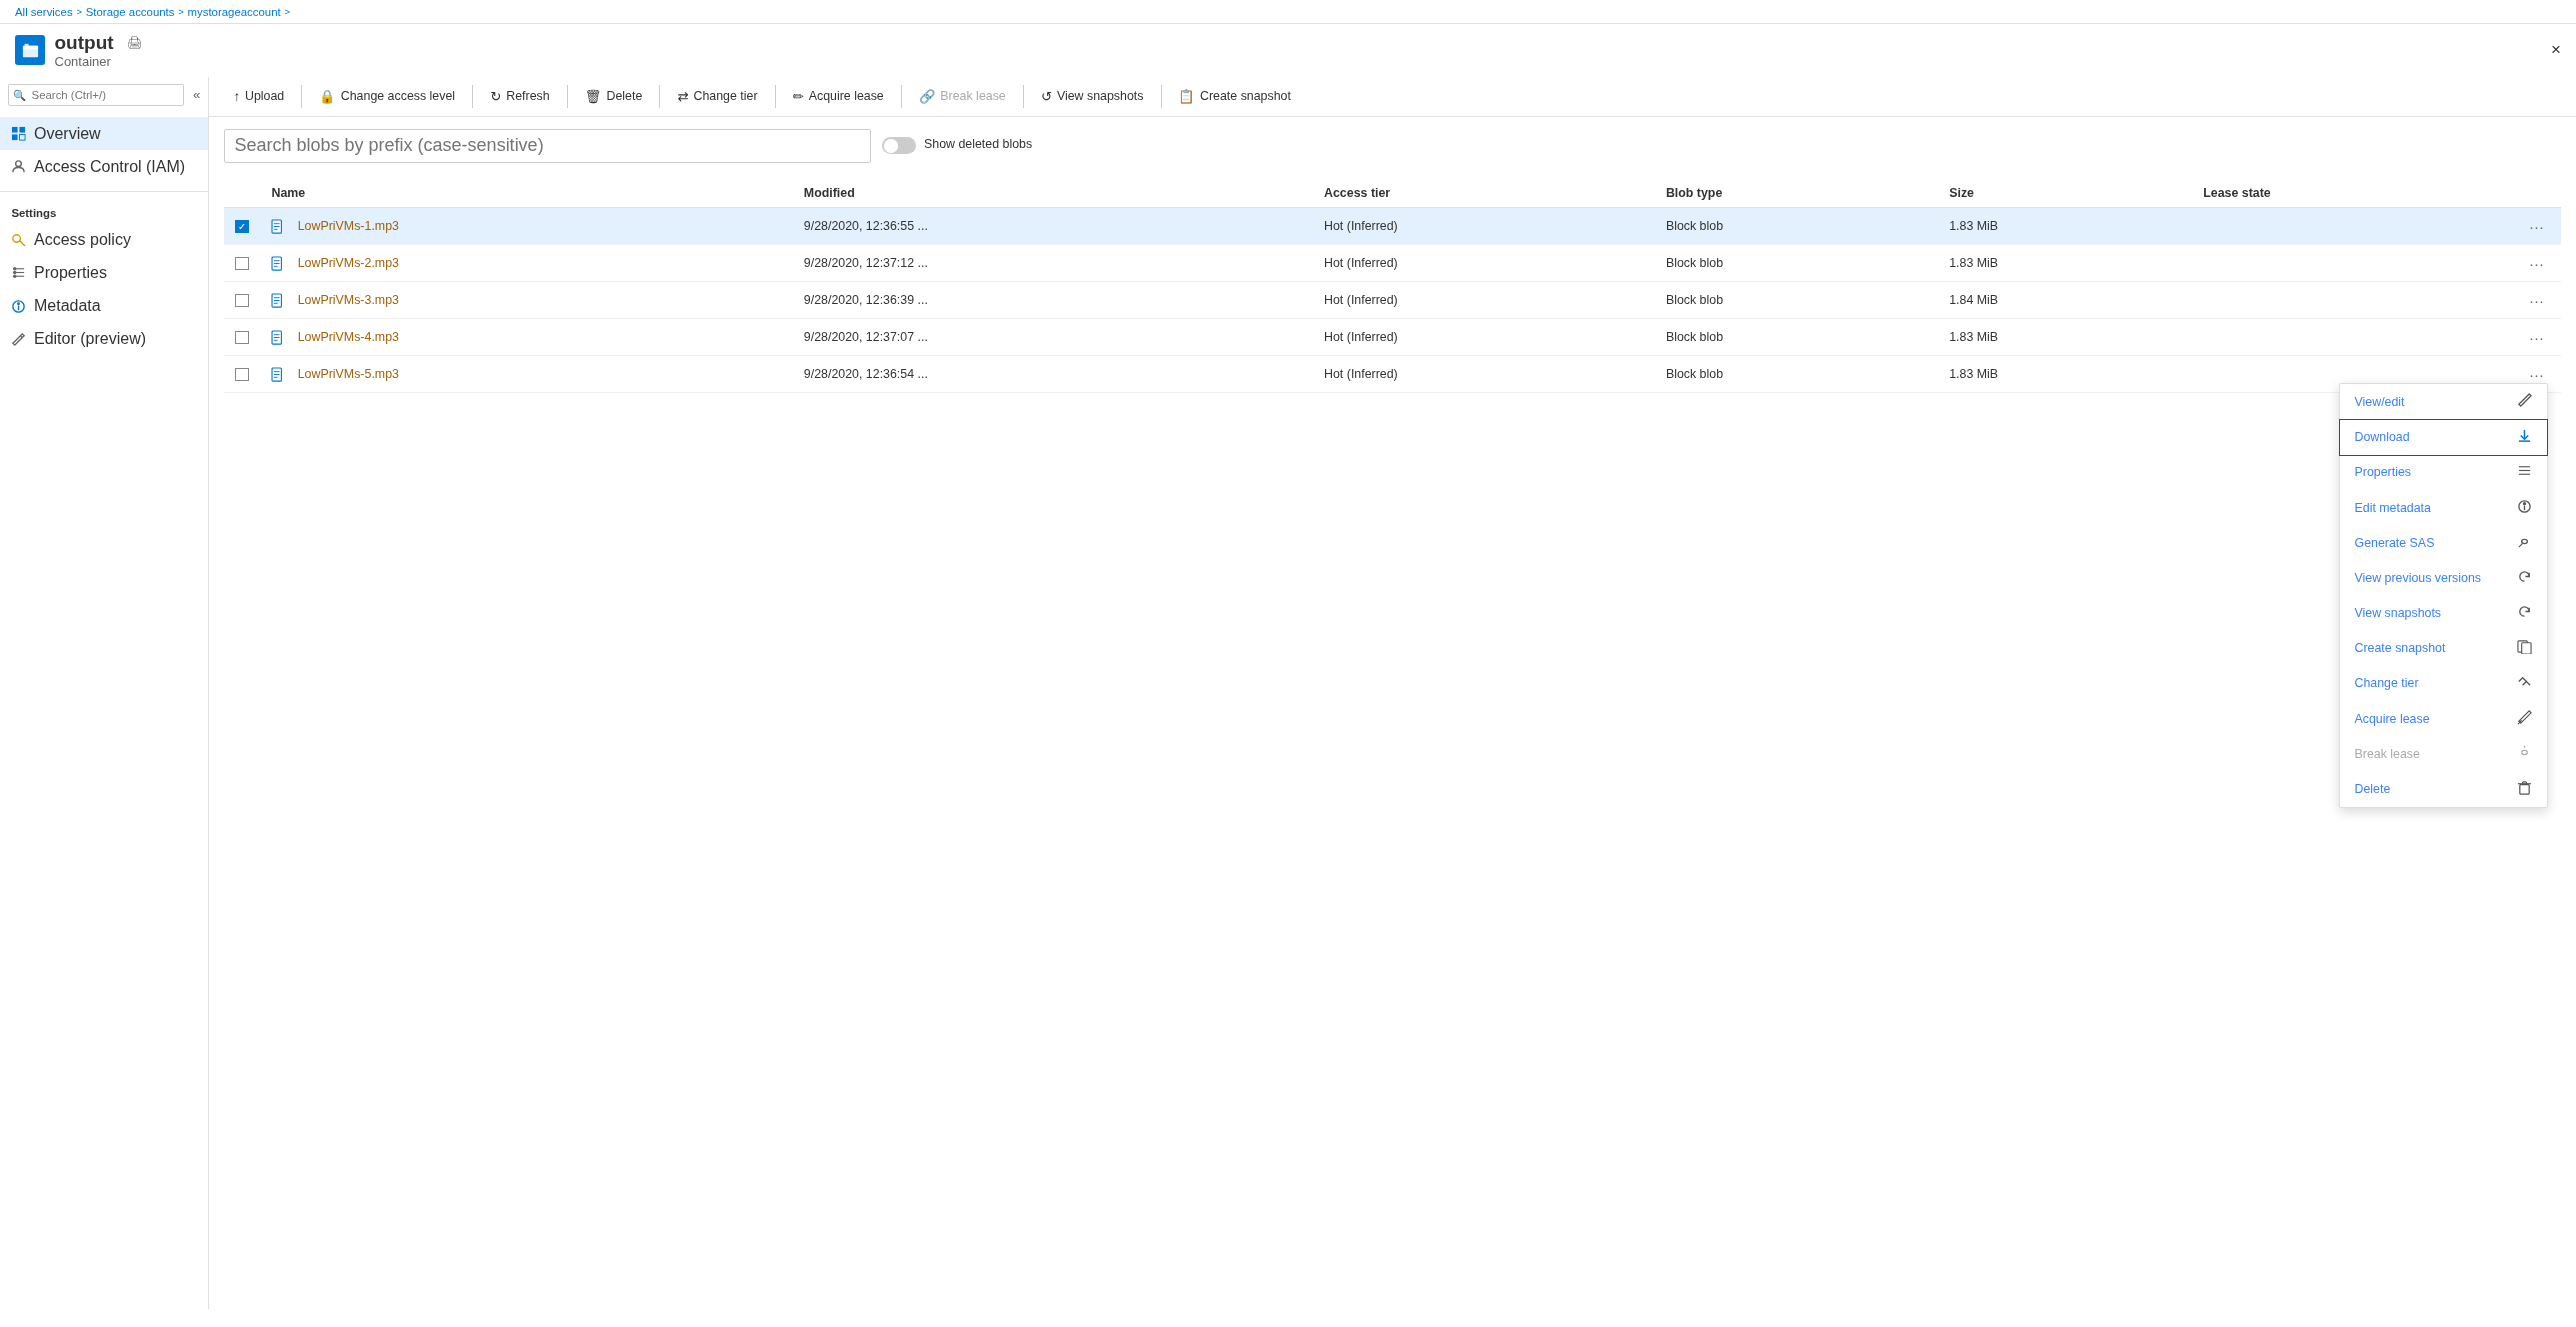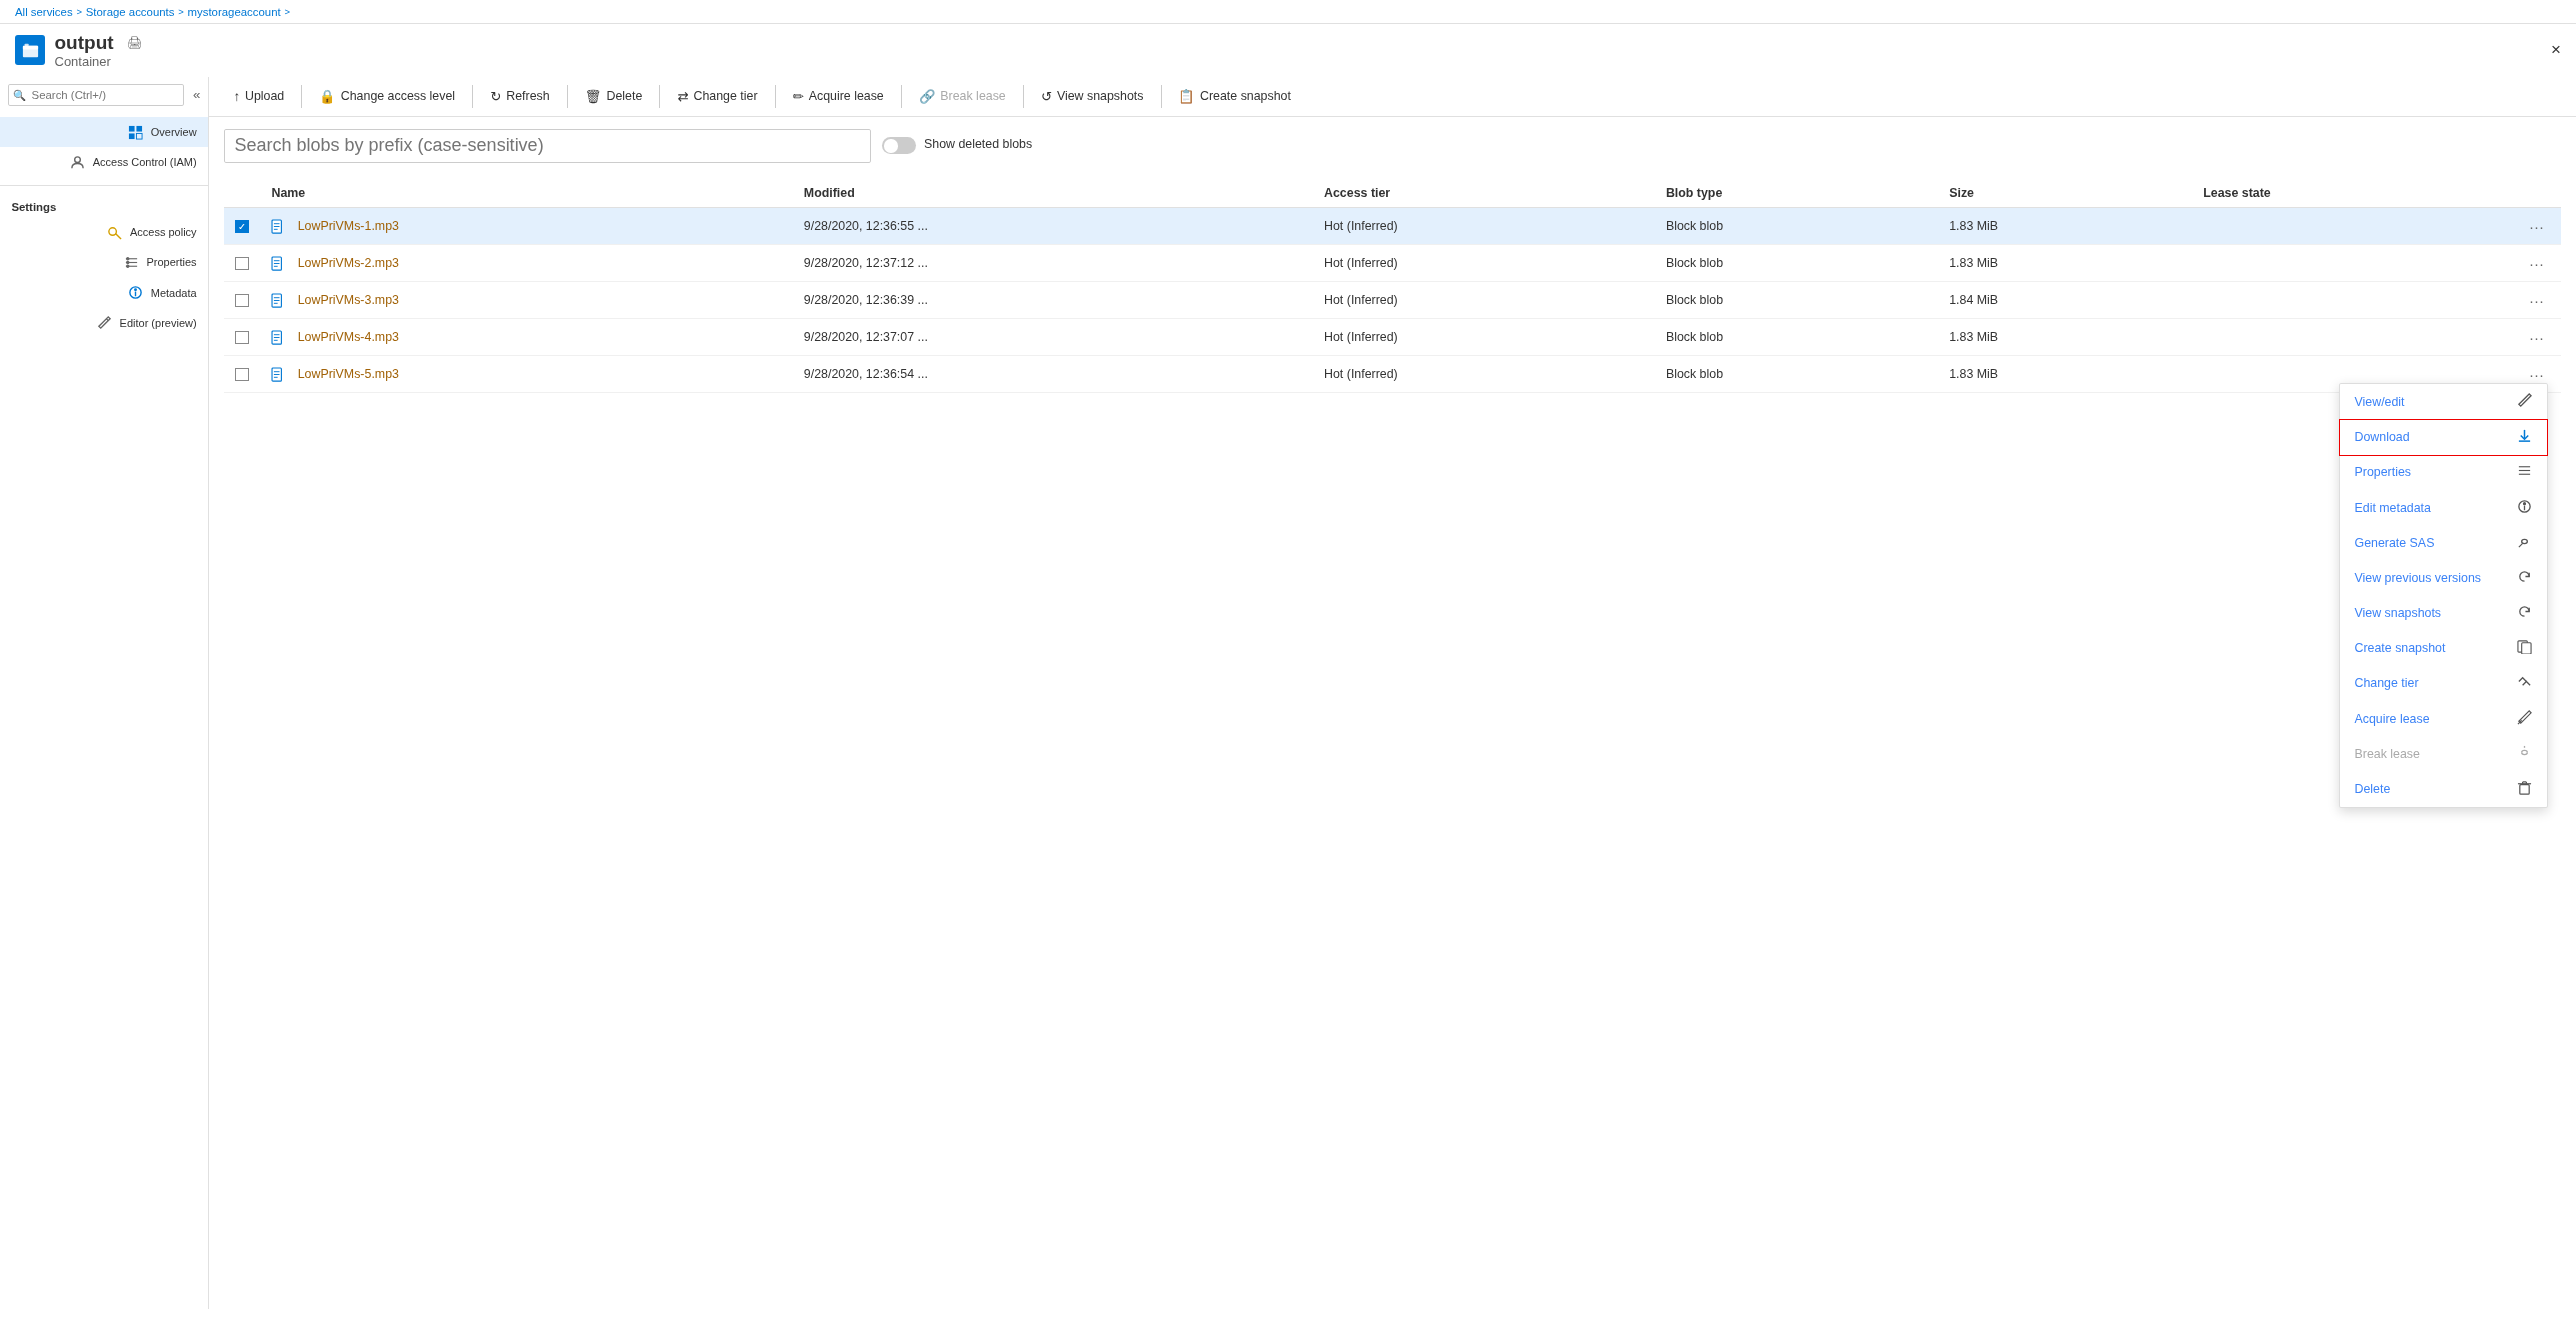--- a/index.html
+++ b/index.html
@@ -20,21 +20,21 @@
 
     
     .layout { display: flex; height: calc(100vh - 95px); }
 
     
     .sidebar { width: 209px; border-right: 1px solid #e0e0e0; flex-shrink: 0; }
     .sidebar-search-wrap { position: relative; }
     .sidebar-search-wrap::before { content: '🔍'; position: absolute; left: 5.7px; top: 50%; transform: translateY(-50%); font-size: 10.5px; }
     .sidebar-search-row { display: flex; align-items: center; gap: 3.8px; padding: 7.6px; position: relative; }
     .sidebar-nav { padding: 3.8px 0; }
-    .nav-item { display: flex; align-items: center; gap: 7.6px; padding: 7.6px 11.4px; cursor: pointer; font-size: 11px; justify-content: flex-end; }
+    .nav-item { display: flex; align-items: center; gap: 7.6px; padding: 7.6px 11.4px; cursor: pointer; font-size: 16px; }
     .nav-item.active { background: #e3f0fd; }
     .nav-item .nav-icon { width: 15px; height: 15px; display: flex; align-items: center; justify-content: center; flex-shrink: 0; }
     .settings-label { padding: 11.4px 11.4px 3.8px; font-size: 11.4px; font-weight: 600; color: #333; }
     .nav-divider { border-top: 1px solid #e0e0e0; margin: 3.8px 0; }
 
     
     .main { flex: 1; display: flex; flex-direction: column; overflow: hidden; }
 
     
     .toolbar { display: flex; align-items: center; padding: 7.6px 15px; border-bottom: 1px solid #e0e0e0; gap: 3.8px; flex-wrap: wrap; }

